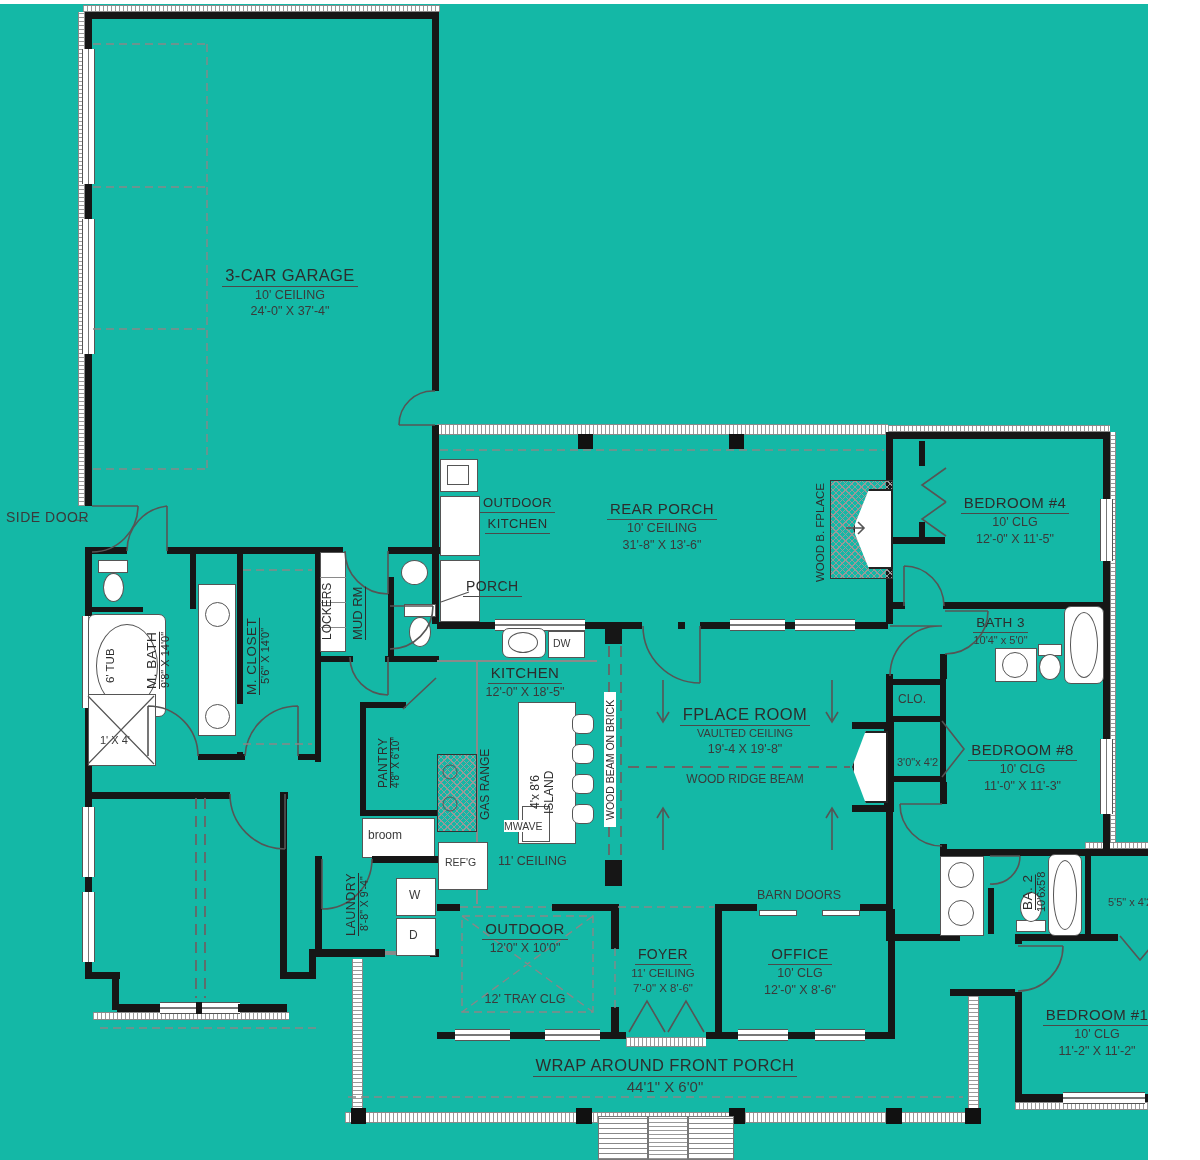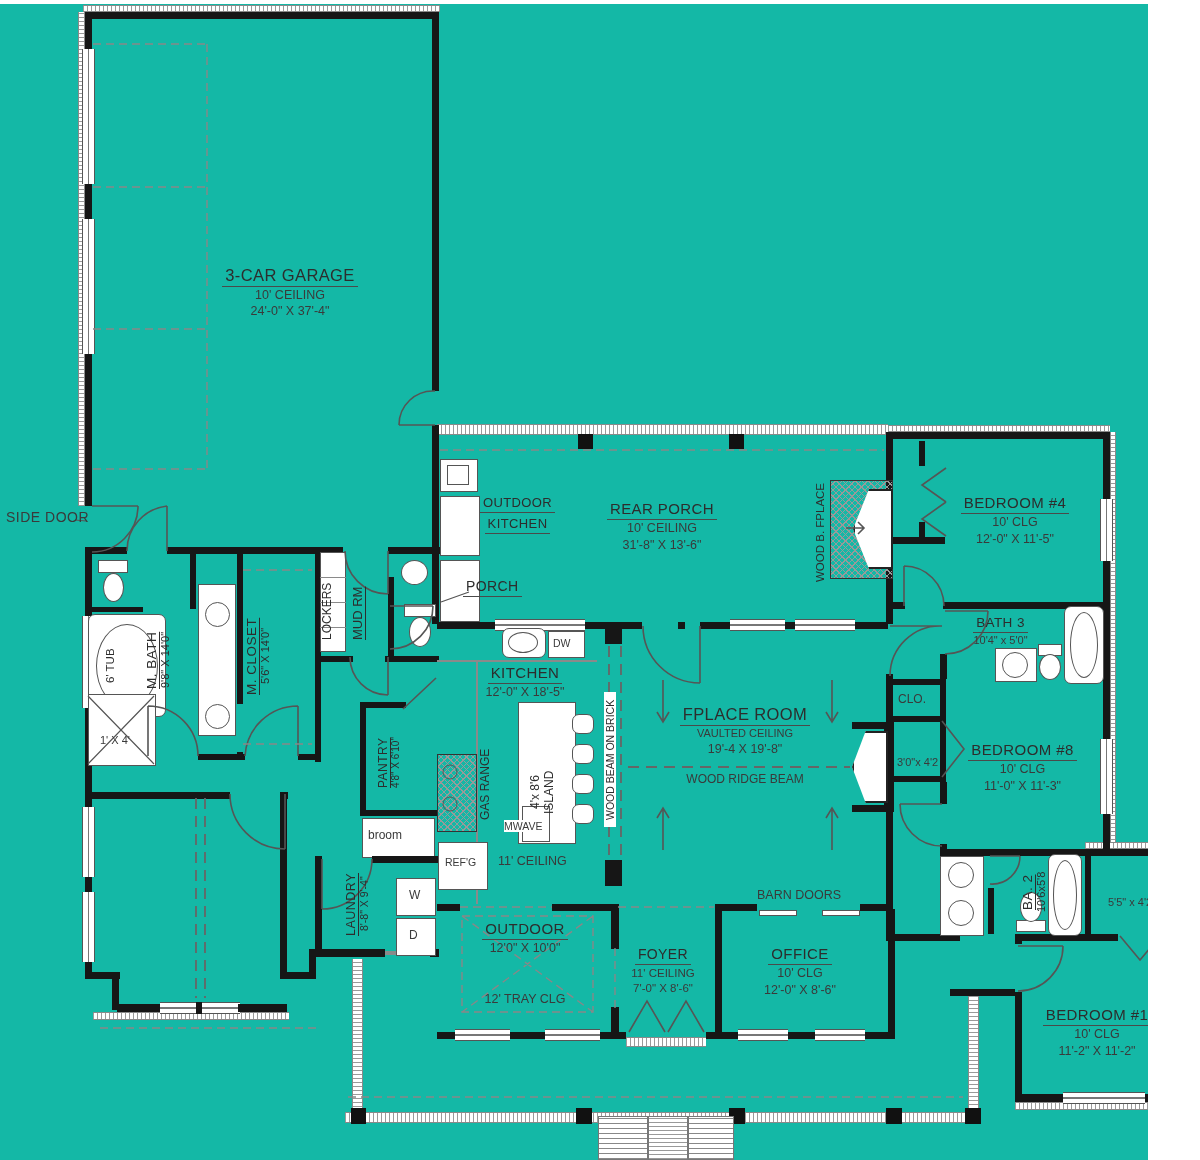--- a/index.html
+++ b/index.html
@@ -435,14 +435,18 @@
     <div class="rsub" style="font-size:11.5px">11' CEILING</div>
     <div class="rsub" style="font-size:11.5px">7'-0" X 8'-6"</div>
   </div>
 
   <div class="rlabel" style="left:730px;top:940px;width:140px">
     <div><span class="rname">OFFICE</span></div>
     <div class="rsub">10' CLG</div>
     <div class="rsub">12'-0" X 8'-6"</div>
   </div>
 
+  <div class="rlabel big" style="left:510px;top:1051px;width:310px">
+    <div><span class="rname">WRAP AROUND FRONT PORCH</span></div>
+    <div class="rsub" style="font-size:15px">44'1" X 6'0"</div>
+  </div>
 
 </div>
 
 </body></html>

